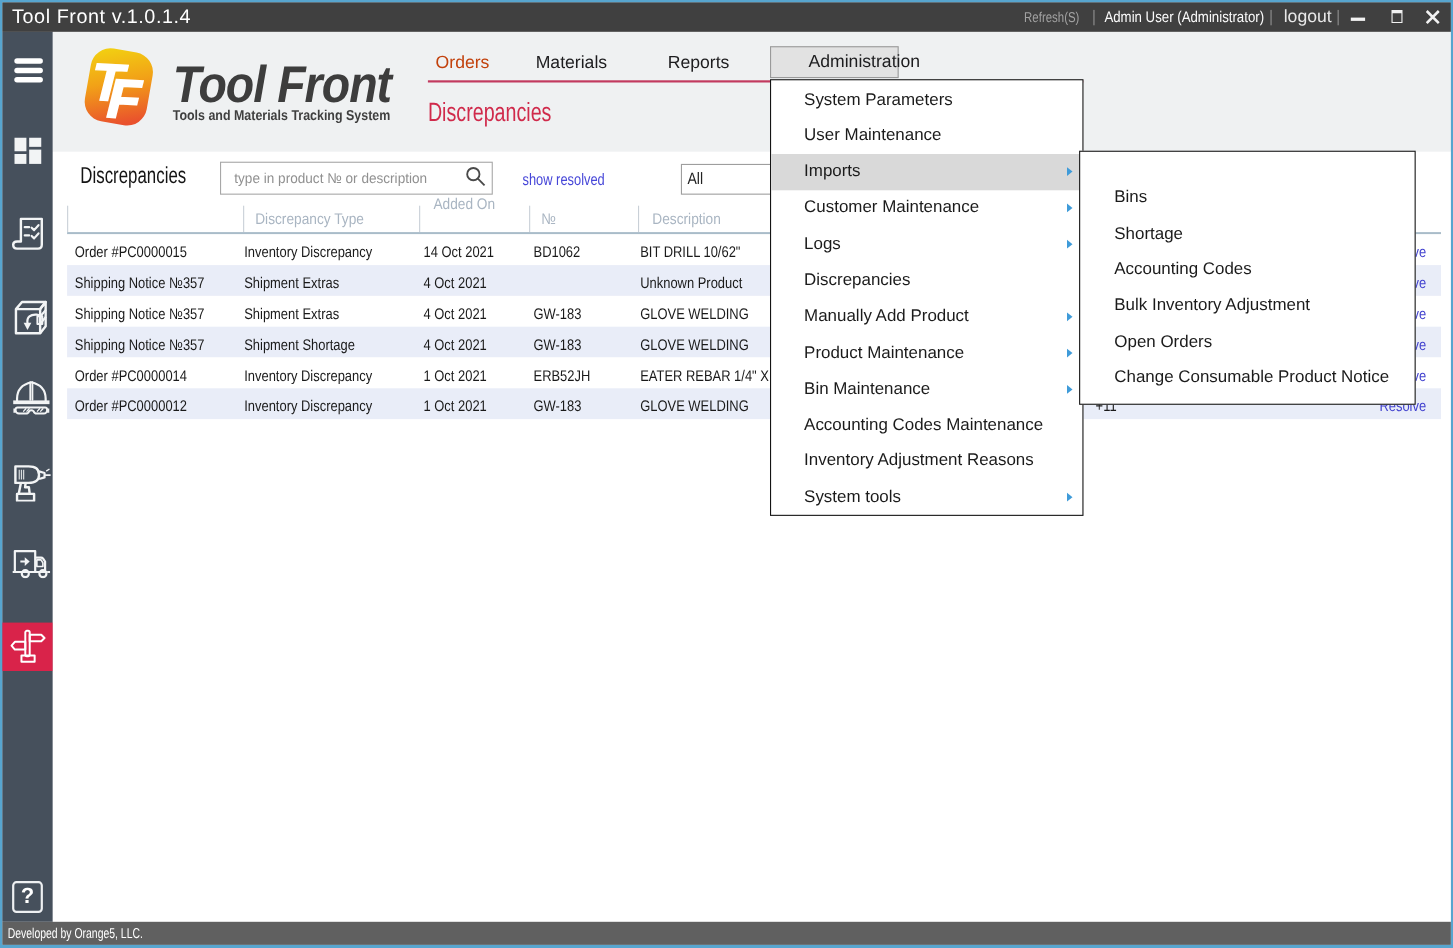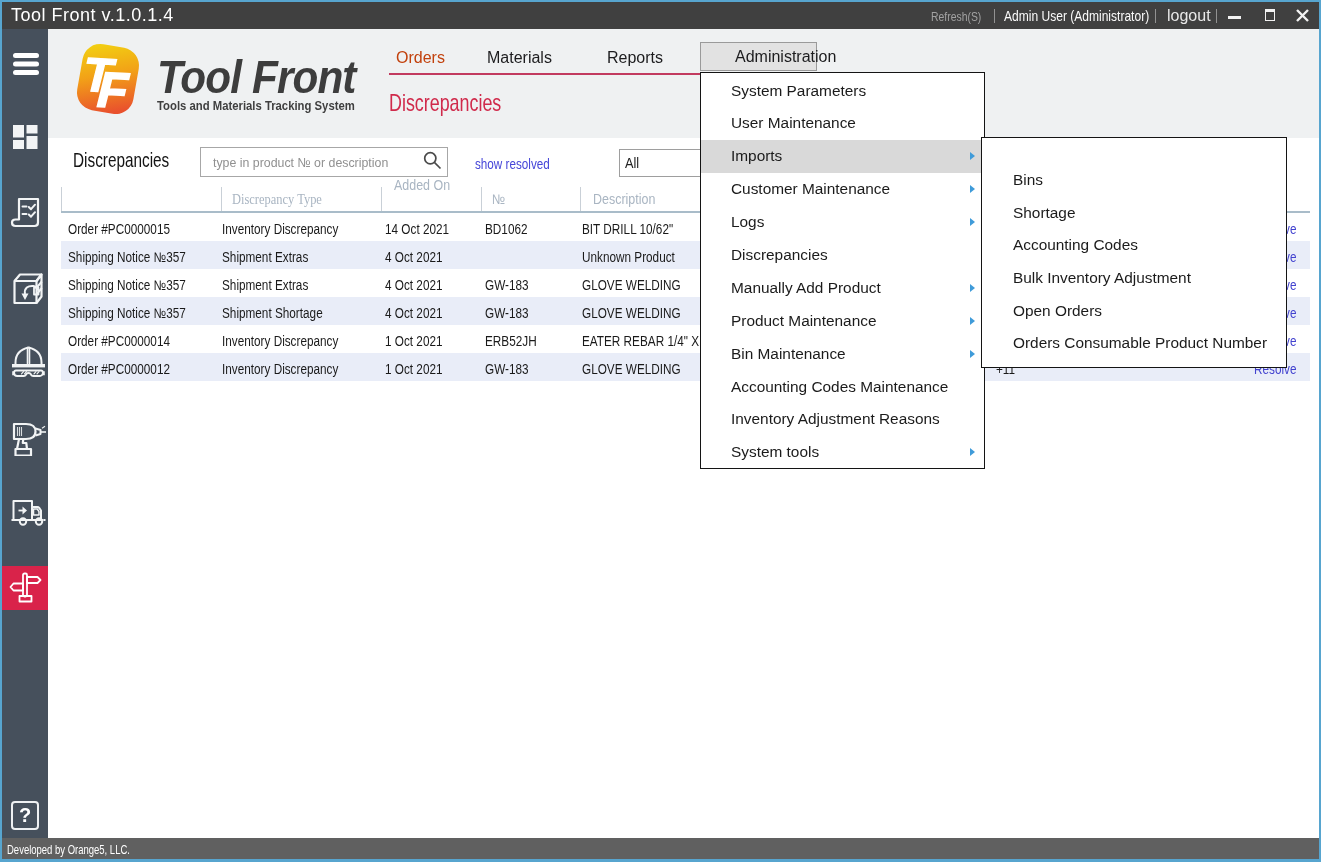--- a/index.html
+++ b/index.html
@@ -141,21 +141,21 @@
   <span class="abs" style="left:427px;top:11px;line-height:30px;"><span class="sx" style="font-size:15px;transform:scaleX(0.78);color:#4646d8;">show resolved</span></span>
 
   <div class="abs" style="left:571px;top:10.5px;width:110px;height:28px;border:1px solid #9e9e9e;background:#fff;"></div>
   <span class="abs" style="left:577px;top:10.5px;line-height:28px;"><span class="sx" style="font-size:15px;transform:scaleX(0.85);color:#222;">All</span></span>
 
   <div class="abs" style="left:13px;top:49px;width:1px;height:24px;background:#c9d0d7;"></div>
   <div class="abs" style="left:173px;top:49px;width:1px;height:24px;background:#c9d0d7;"></div>
   <div class="abs" style="left:333px;top:49px;width:1px;height:24px;background:#c9d0d7;"></div>
   <div class="abs" style="left:433px;top:49px;width:1px;height:24px;background:#c9d0d7;"></div>
   <div class="abs" style="left:532px;top:49px;width:1px;height:24px;background:#c9d0d7;"></div>
-  <span class="abs" style="left:184px;top:49px;line-height:24px;font-family:Liberation Serif, serif;"><span class="sx" style="font-size:14px;transform:scaleX(0.89);color:#a9b5c2;">Discrepancy Type</span></span>
+  <span class="abs" style="left:184px;top:49px;line-height:24px;"><span class="sx" style="font-size:14px;transform:scaleX(0.89);color:#a9b5c2;">Discrepancy Type</span></span>
   <span class="abs" style="left:346px;top:35px;line-height:24px;"><span class="sx" style="font-size:14px;transform:scaleX(0.89);color:#a9b5c2;">Added On</span></span>
   <span class="abs" style="left:444px;top:49px;line-height:24px;"><span class="sx" style="font-size:14px;transform:scaleX(0.89);color:#a9b5c2;">№</span></span>
   <span class="abs" style="left:545px;top:49px;line-height:24px;"><span class="sx" style="font-size:14px;transform:scaleX(0.89);color:#a9b5c2;">Description</span></span>
   <div class="abs" style="left:13px;top:73px;width:1249px;height:2px;background:#a9bcc9;"></div>
 
   <div class="abs row" style="left:13px;top:75px;width:1249px;height:28px;background:#fff;"></div>
   <div class="abs row" style="left:13px;top:103px;width:1249px;height:28px;background:#e9edf8;"></div>
   <div class="abs row" style="left:13px;top:131px;width:1249px;height:28px;background:#fff;"></div>
   <div class="abs row" style="left:13px;top:159px;width:1249px;height:28px;background:#e9edf8;"></div>
   <div class="abs row" style="left:13px;top:187px;width:1249px;height:28px;background:#fff;"></div>
@@ -228,18 +228,18 @@
 <style>
  .arr { position:absolute; right:9px; top:12px; width:0; height:0; border-left:5px solid #3f9bd9; border-top:4.5px solid transparent; border-bottom:4.5px solid transparent; }
 </style>
 
 <div class="abs" style="left:981px;top:137px;width:306px;height:231px;background:#fff;border:1px solid #141414;z-index:21;font-size:15.4px;color:#1b1b1b;">
   <div style="height:32.7px;line-height:32.7px;padding-left:31px;margin-top:26px;">Bins</div>
   <div style="height:32.7px;line-height:32.7px;padding-left:31px;">Shortage</div>
   <div style="height:32.7px;line-height:32.7px;padding-left:31px;">Accounting Codes</div>
   <div style="height:32.7px;line-height:32.7px;padding-left:31px;">Bulk Inventory Adjustment</div>
   <div style="height:32.7px;line-height:32.7px;padding-left:31px;">Open Orders</div>
-  <div style="height:32.7px;line-height:32.7px;padding-left:31px;">Orders Consumable Product Number</div>
+  <div style="height:32.7px;line-height:32.7px;padding-left:31px;">Change Consumable Product Notice</div>
 </div>
 
 <div class="abs" style="left:2px;top:838px;width:1317px;height:21px;background:#606060;">
   <span class="abs" style="left:5px;top:0;line-height:21px;"><span class="sx" style="font-size:13px;transform:scaleX(0.73);color:#fff;">Developed by Orange5, LLC.</span></span>
 </div>
 
 </body></html>

